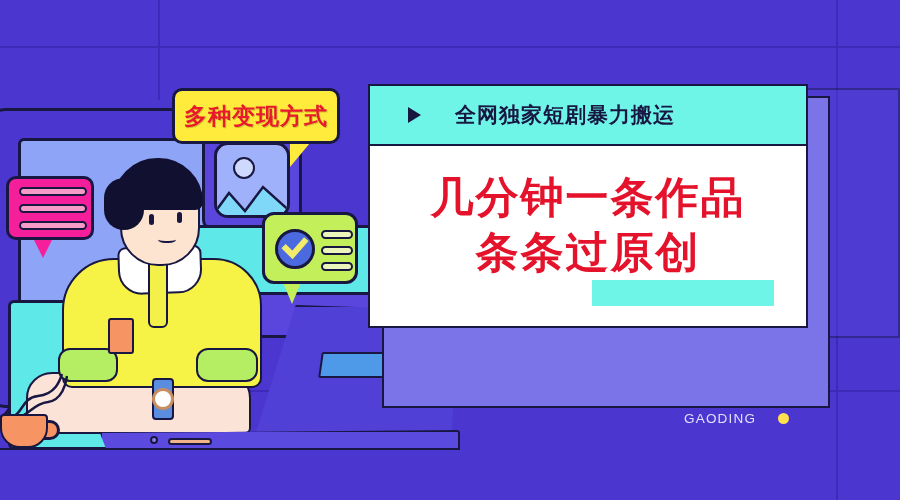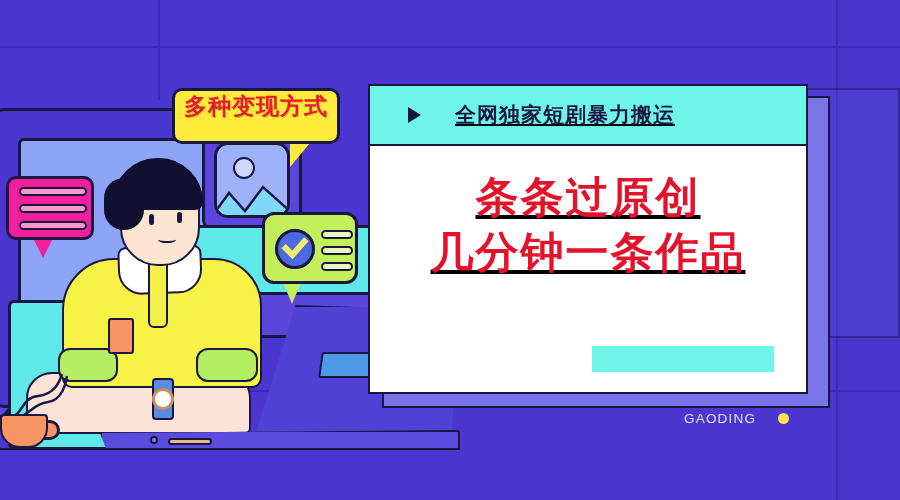--- a/index.html
+++ b/index.html
@@ -68,32 +68,32 @@
   .laptop-logo{left:320px;top:352px;width:72px;height:26px;background:#4f9ae8;border:2.5px solid #181742;
       transform:skewX(-8deg);border-radius:2px;}
   .laptop-base{left:100px;top:430px;width:360px;height:22px;background:#5a4add;border:2.5px solid #181742;border-radius:3px;
       clip-path:polygon(0 14%, 100% 0%, 100% 100%, 2% 100%);}
   .laptop-dot{left:150px;top:436px;width:8px;height:8px;border-radius:50%;background:#8a7fe8;border:2px solid #181742;}
   .laptop-bar{left:168px;top:438px;width:44px;height:7px;background:#f0b48a;border:2px solid #181742;border-radius:4px;}
   .desk{left:-10px;top:448px;width:470px;height:60px;background:#4b37cf;border-top:2.5px solid #181742;}
 
   
   .badge{position:absolute;left:172px;top:88px;width:168px;height:56px;background:#ffeb3b;border:3px solid #181742;border-radius:10px;
-      display:flex;align-items:flex-start;justify-content:center;}
+      display:flex;align-items:center;justify-content:center;}
   .badge-text{color:#e8192c;font-size:23px;font-weight:bold;letter-spacing:1px;
       text-shadow:1px 1px 0 rgba(0,0,0,.18);white-space:nowrap;}
   .badge-tail{position:absolute;left:290px;top:143px;width:0;height:0;
       border-left:0 solid transparent;border-right:20px solid transparent;border-top:24px solid #ffeb3b;}
   .badge-tail-b{position:absolute;left:288px;top:143px;width:0;height:0;
       border-left:0 solid transparent;border-right:23px solid transparent;border-top:27px solid #181742;z-index:-1;}
 
   
   .card-shadow{position:absolute;left:382px;top:96px;width:448px;height:312px;background:#7b74e8;border:2px solid #181742;}
-  .card{position:absolute;left:368px;top:84px;width:440px;height:310px;background:#ffffff;border:2px solid #181742;
-      display:flex;flex-direction:column;text-decoration:underline;}
+  .card{position:absolute;left:368px;top:84px;width:440px;height:244px;background:#ffffff;border:2px solid #181742;
+      display:flex;flex-direction:column;}
   .card-header{height:60px;background:#6ff5e8;border-bottom:2px solid #181742;display:flex;align-items:center;padding-left:38px;}
   .play-tri{width:0;height:0;border-top:8px solid transparent;border-bottom:8px solid transparent;border-left:13px solid #181742;margin-right:34px;}
   .card-header-text{font-size:21px;font-weight:bold;color:#181742;letter-spacing:1px;}
   .card-body{flex:1;position:relative;display:flex;flex-direction:column;align-items:center;padding-top:24px;}
   .headline{color:#e4132b;font-weight:bold;font-size:43px;line-height:1.28;letter-spacing:2px;text-align:center;}
   .card-strip{position:absolute;left:222px;bottom:20px;width:182px;height:26px;background:#6ff5e8;}
 
   
   .watermark{position:absolute;left:684px;top:411px;display:flex;align-items:center;gap:22px;}
   .wm-text{color:#e3dffb;font-size:13.5px;letter-spacing:1.2px;}
@@ -183,22 +183,22 @@
     <div class="ill desk"></div>
   </div>
 
   <div class="card-shadow"></div>
   <div class="card">
     <div class="card-header">
       <div class="play-tri"></div>
       <div class="card-header-text">全网独家短剧暴力搬运</div>
     </div>
     <div class="card-body">
+      <div class="headline">几分钟一条作品</div>
       <div class="headline">条条过原创</div>
-      <div class="headline">几分钟一条作品</div>
       <div class="card-strip"></div>
     </div>
   </div>
 
   <div class="badge-tail-b"></div>
   <div class="badge-tail"></div>
   <div class="badge">
     <span class="badge-text">多种变现方式</span>
   </div>
 

